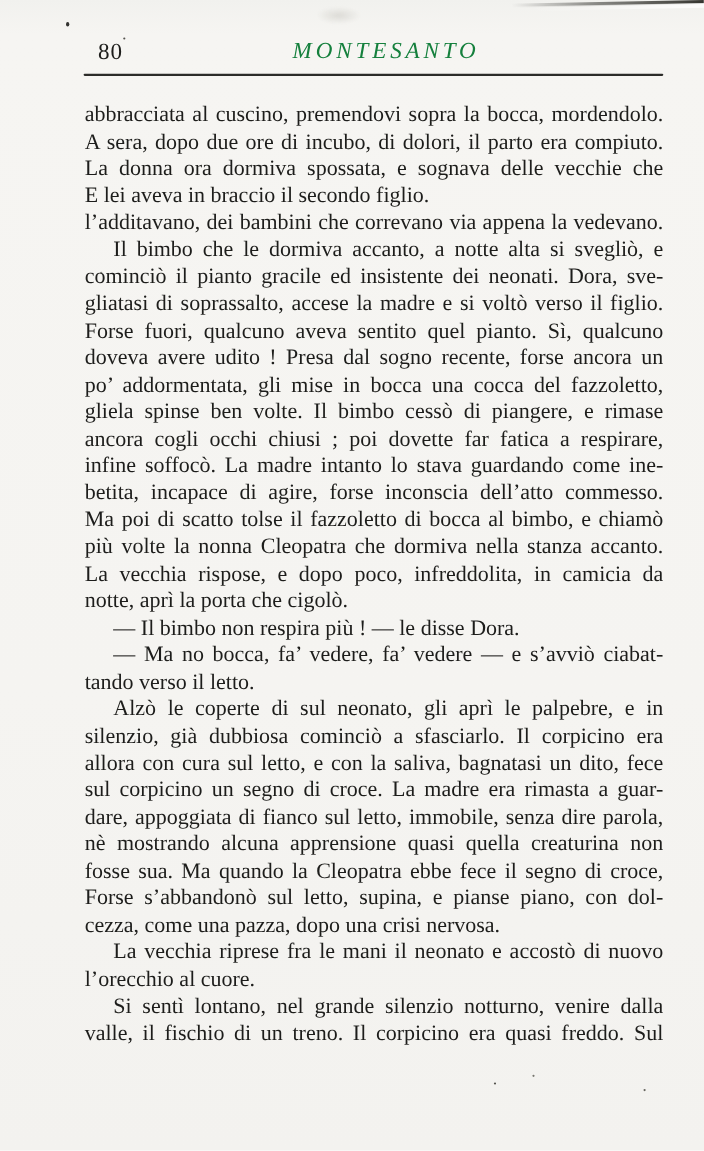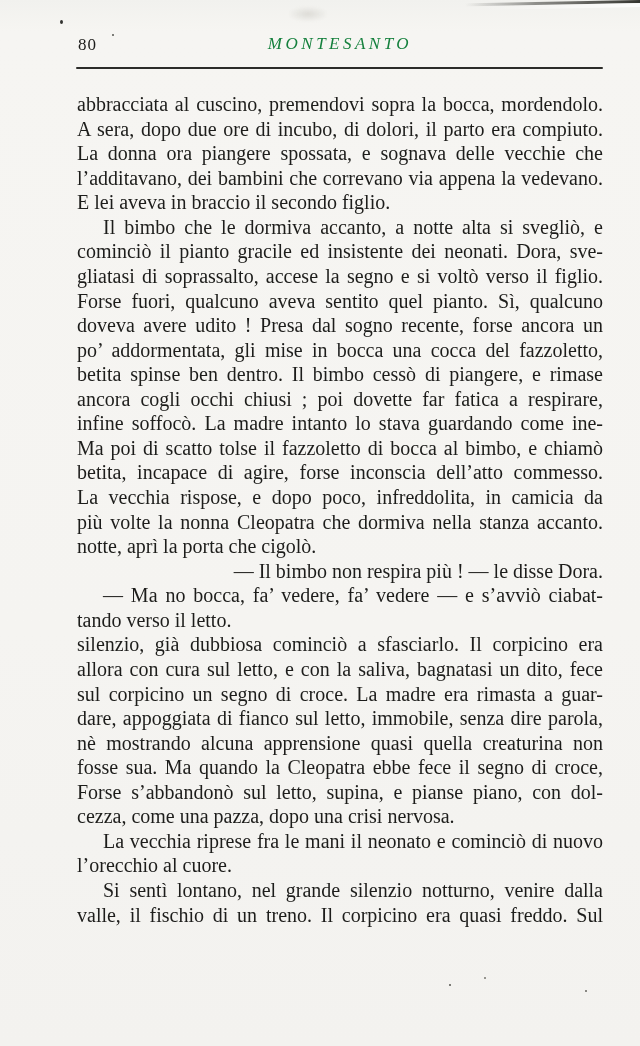--- a/index.html
+++ b/index.html
@@ -12,22 +12,22 @@
     background:linear-gradient(180deg,#f1f1ee 0,#f6f5f2 3%,var(--paper) 60%,#f3f2ef 100%);
     font-family:"Liberation Serif","DejaVu Serif",serif;
     color:var(--ink);
     overflow:hidden;
     position:relative;
   }
   .page{position:absolute;inset:0;}
 
   
   .header-row{
-    position:absolute;top:34px;left:77px;width:526px;height:24px;
-    font-size:17px;
+    position:absolute;top:34px;left:88px;width:526px;height:24px;
+    font-size:21px;
   }
   .page-number{
     position:absolute;left:1px;top:1px;
     letter-spacing:1px;
   }
   .running-head{
     display:block;text-align:center;
     font-style:italic;
     letter-spacing:3.5px;
     color:#15803d;
@@ -47,21 +47,21 @@
     height:24.57px;
     line-height:24.57px;
     white-space:normal;
     overflow:visible;
   }
   .line.just{
     text-align:justify;
     text-align-last:justify;
     text-justify:inter-word;
   }
-  .line.indent{padding-left:26px;text-align:right;}
+  .line.indent{padding-left:26px;}
 
   
   .scan-edge{
     position:absolute;top:0;right:0;width:175px;height:3px;
     background:linear-gradient(90deg,rgba(70,70,66,0) 0%,rgba(62,62,58,.55) 40%,#34342f 100%);
     transform:rotate(-1.1deg);
     transform-origin:100% 0;
     filter:blur(.3px);
   }
   .scan-edge-glow{
@@ -100,47 +100,48 @@
 
   <div class="header-row">
     <span class="page-number">80</span>
     <span class="running-head">MONTESANTO</span>
   </div>
   <div class="header-rule"></div>
 
   <div class="text-block">
       <div class="line just">abbracciata al cuscino, premendovi sopra la bocca, mordendolo.</div>
       <div class="line just">A sera, dopo due ore di incubo, di dolori, il parto era compiuto.</div>
-      <div class="line just">La donna ora piangere spossata, e sognava delle vecchie che</div>
+      <div class="line just">La donna ora dormiva spossata, e sognava delle vecchie che</div>
+      <div class="line">E lei aveva in braccio il secondo figlio.</div>
       <div class="line just">l’additavano, dei bambini che correvano via appena la vedevano.</div>
-      <div class="line">E lei aveva in braccio il secondo figlio.</div>
       <div class="line indent just">Il bimbo che le dormiva accanto, a notte alta si svegliò, e</div>
       <div class="line just">cominciò il pianto gracile ed insistente dei neonati. Dora, sve-</div>
-      <div class="line just">gliatasi di soprassalto, accese la segno e si voltò verso il figlio.</div>
+      <div class="line just">gliatasi di soprassalto, accese la madre e si voltò verso il figlio.</div>
       <div class="line just">Forse fuori, qualcuno aveva sentito quel pianto. Sì, qualcuno</div>
       <div class="line just">doveva avere udito ! Presa dal sogno recente, forse ancora un</div>
       <div class="line just">po’ addormentata, gli mise in bocca una cocca del fazzoletto,</div>
-      <div class="line just">betita spinse ben dentro. Il bimbo cessò di piangere, e rimase</div>
+      <div class="line just">gliela spinse ben volte. Il bimbo cessò di piangere, e rimase</div>
       <div class="line just">ancora cogli occhi chiusi ; poi dovette far fatica a respirare,</div>
       <div class="line just">infine soffocò. La madre intanto lo stava guardando come ine-</div>
+      <div class="line just">betita, incapace di agire, forse inconscia dell’atto commesso.</div>
       <div class="line just">Ma poi di scatto tolse il fazzoletto di bocca al bimbo, e chiamò</div>
-      <div class="line just">betita, incapace di agire, forse inconscia dell’atto commesso.</div>
+      <div class="line just">più volte la nonna Cleopatra che dormiva nella stanza accanto.</div>
       <div class="line just">La vecchia rispose, e dopo poco, infreddolita, in camicia da</div>
-      <div class="line just">più volte la nonna Cleopatra che dormiva nella stanza accanto.</div>
       <div class="line">notte, aprì la porta che cigolò.</div>
       <div class="line indent">— Il bimbo non respira più ! — le disse Dora.</div>
       <div class="line indent just">— Ma no bocca, fa’ vedere, fa’ vedere — e s’avviò ciabat-</div>
       <div class="line">tando verso il letto.</div>
+      <div class="line indent just">Alzò le coperte di sul neonato, gli aprì le palpebre, e in</div>
       <div class="line just">silenzio, già dubbiosa cominciò a sfasciarlo. Il corpicino era</div>
       <div class="line just">allora con cura sul letto, e con la saliva, bagnatasi un dito, fece</div>
       <div class="line just">sul corpicino un segno di croce. La madre era rimasta a guar-</div>
       <div class="line just">dare, appoggiata di fianco sul letto, immobile, senza dire parola,</div>
       <div class="line just">nè mostrando alcuna apprensione quasi quella creaturina non</div>
       <div class="line just">fosse sua. Ma quando la Cleopatra ebbe fece il segno di croce,</div>
       <div class="line just">Forse s’abbandonò sul letto, supina, e pianse piano, con dol-</div>
       <div class="line">cezza, come una pazza, dopo una crisi nervosa.</div>
-      <div class="line indent just">La vecchia riprese fra le mani il neonato e cominciò di nuovo</div>
+      <div class="line indent just">La vecchia riprese fra le mani il neonato e accostò di nuovo</div>
       <div class="line">l’orecchio al cuore.</div>
       <div class="line indent just">Si sentì lontano, nel grande silenzio notturno, venire dalla</div>
       <div class="line just">valle, il fischio di un treno. Il corpicino era quasi freddo. Sul</div>
     </div>
 
 </div>
 
 </body></html>

